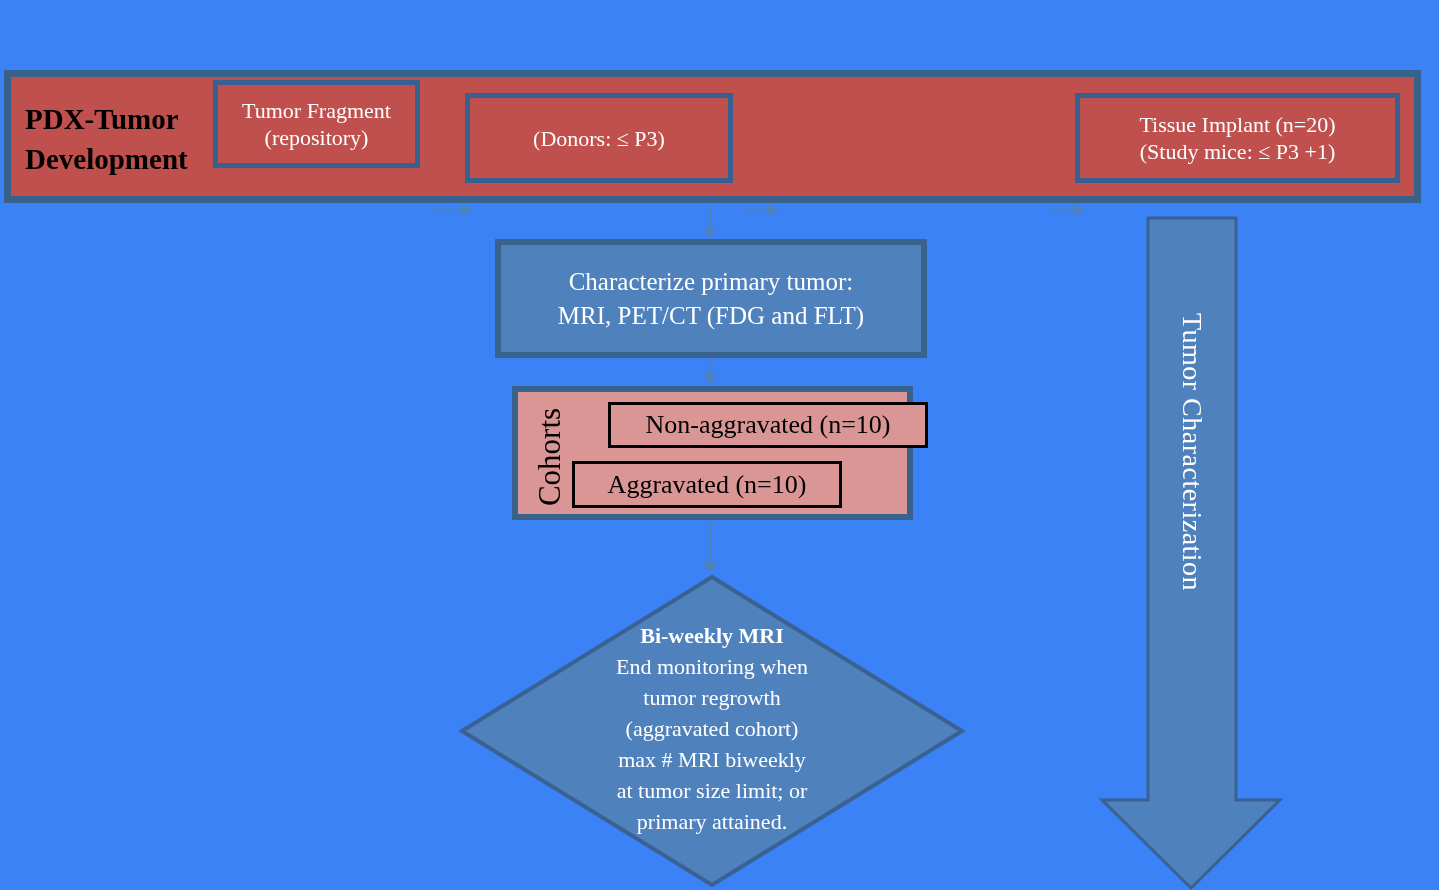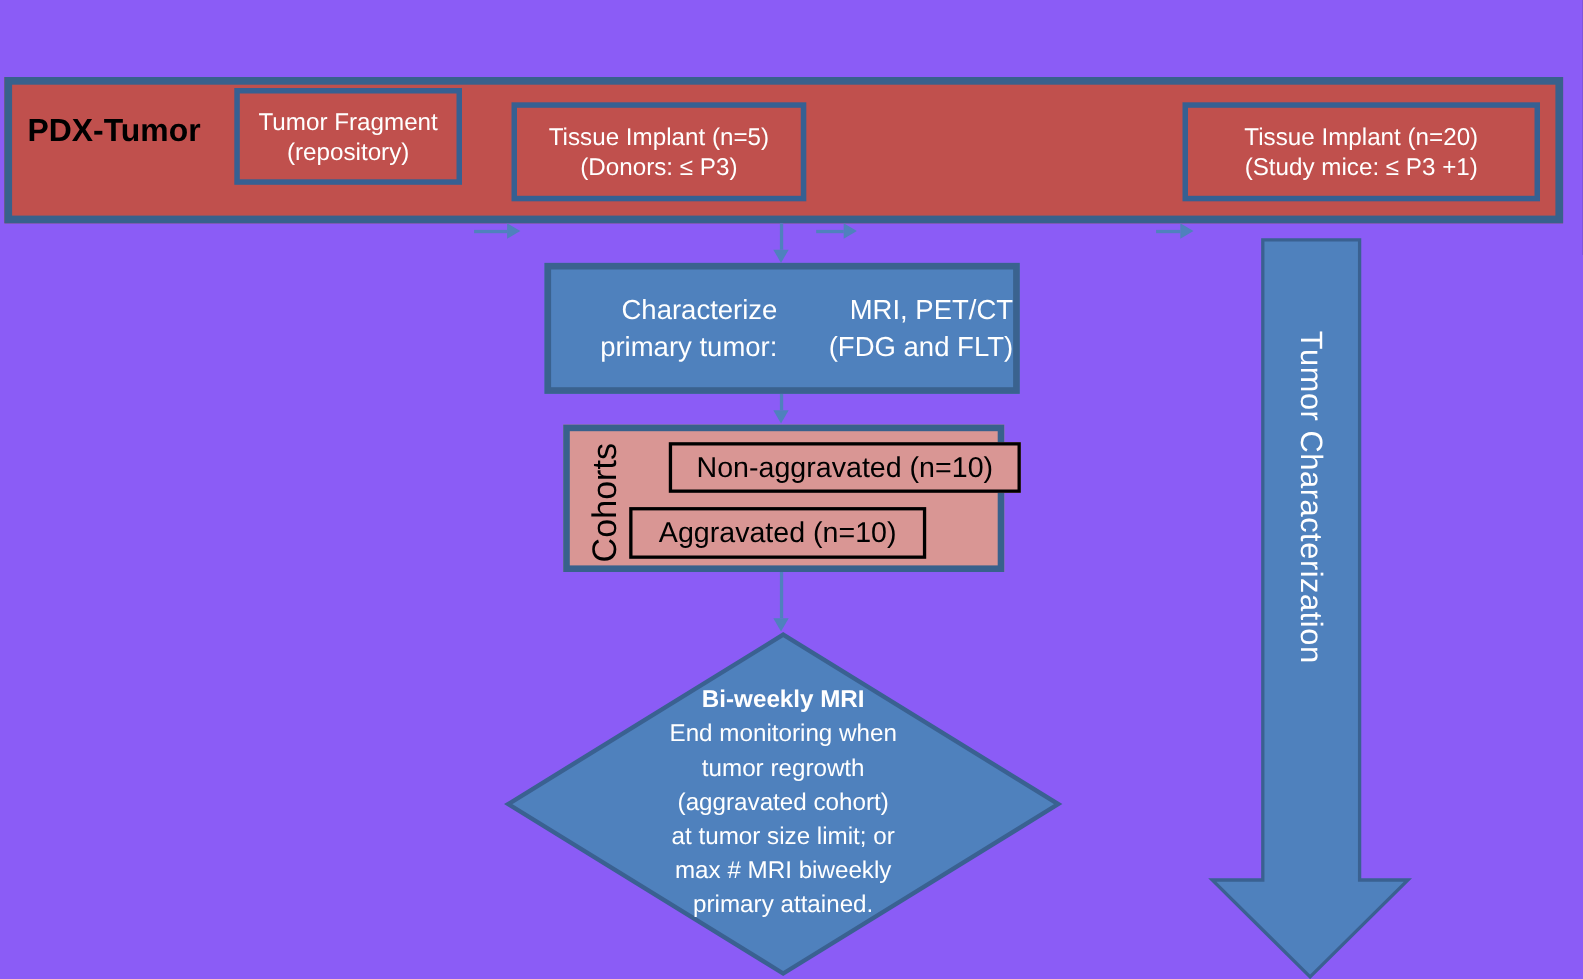--- a/index.html
+++ b/index.html
@@ -1,18 +1,18 @@
 <!DOCTYPE html>
 <html><head>
 <meta charset="utf-8">
 <style>
   html,body{margin:0;padding:0;background:#000;}
   .canvas{
-    position:relative;width:1439px;height:890px;background:#8b5cf6;overflow:hidden;
-    font-family:Liberation Sans, sans-serif;
+    position:relative;width:1439px;height:890px;background:#3b82f6;overflow:hidden;
+    font-family:Liberation Serif, serif;
   }
   
   .banner{
     position:absolute;left:4px;top:70px;width:1403px;height:119px;
     background:#C0504D;border:7px solid #38618C;
   }
   .banner-label{
     position:absolute;left:14px;top:22px;color:#000;
     font-size:29px;font-weight:bold;line-height:40px;
   }
@@ -40,22 +40,22 @@
     content:"";position:absolute;bottom:-12px;left:-6px;
     border-top:12px solid #4F81BD;border-left:7px solid transparent;border-right:7px solid transparent;
   }
   .va1{left:709px;top:203px;height:24px;}
   .va2{left:709px;top:358px;height:15px;}
   .va3{left:709px;top:520px;height:42px;}
   
   .char-box{
     position:absolute;left:495px;top:239px;width:420px;height:107px;
     background:#4F81BD;border:6px solid #3A628F;
-    display:flex;flex-direction:row;justify-content:center;align-items:center;
-    color:#fff;text-align:right;
+    display:flex;flex-direction:column;justify-content:center;align-items:center;
+    color:#fff;text-align:left;
   }
   .char-box .line{font-size:25px;line-height:34px;}
   
   .cohorts-box{
     position:absolute;left:512px;top:386px;width:389px;height:122px;
     background:#D99694;border:6px solid #38618C;
   }
   .cohorts-label{
     position:absolute;left:-28px;top:47px;width:120px;
     transform:rotate(-90deg);transform-origin:center;
@@ -90,29 +90,29 @@
 <div class="canvas">
 
   <svg class="shapes-layer" viewBox="0 0 1439 890">
     <polygon points="712,577 962,731 712,885 462,731" fill="#4F81BD" stroke="#3A6191" stroke-width="4"></polygon>
     <polygon points="1148,218 1236,218 1236,800 1280,800 1191,888 1102,800 1148,800" fill="#4F81BD" stroke="#3A6191" stroke-width="3"></polygon>
   </svg>
 
   <div class="banner">
     <div class="banner-label">
       <div>PDX-Tumor</div>
+      <div>Development</div>
     </div>
 
     <div class="bbox bbox1">
       <div class="line">Tumor Fragment</div>
       <div class="line">(repository)</div>
     </div>
 
     <div class="bbox bbox2">
-      <div class="line">Tissue Implant (n=5)</div>
       <div class="line">(Donors: ≤ P3)</div>
     </div>
 
 
     <div class="bbox bbox4">
       <div class="line">Tissue Implant (n=20)</div>
       <div class="line">(Study mice: ≤ P3 +1)</div>
     </div>
 
     <div class="harrow ha1"></div>
@@ -133,20 +133,20 @@
     <div class="cohorts-label">Cohorts</div>
     <div class="cohort-item ci1">Non-aggravated (n=10)</div>
     <div class="cohort-item ci2">Aggravated (n=10)</div>
   </div>
 
   <div class="diamond-text">
     <div class="line title">Bi-weekly MRI</div>
     <div class="line">End monitoring when</div>
     <div class="line">tumor regrowth</div>
     <div class="line">(aggravated cohort)</div>
+    <div class="line">max # MRI biweekly</div>
     <div class="line">at tumor size limit; or</div>
-    <div class="line">max # MRI biweekly</div>
     <div class="line">primary attained.</div>
   </div>
 
   <div class="side-arrow-label">Tumor Characterization</div>
 
 </div>
 
 </body></html>

